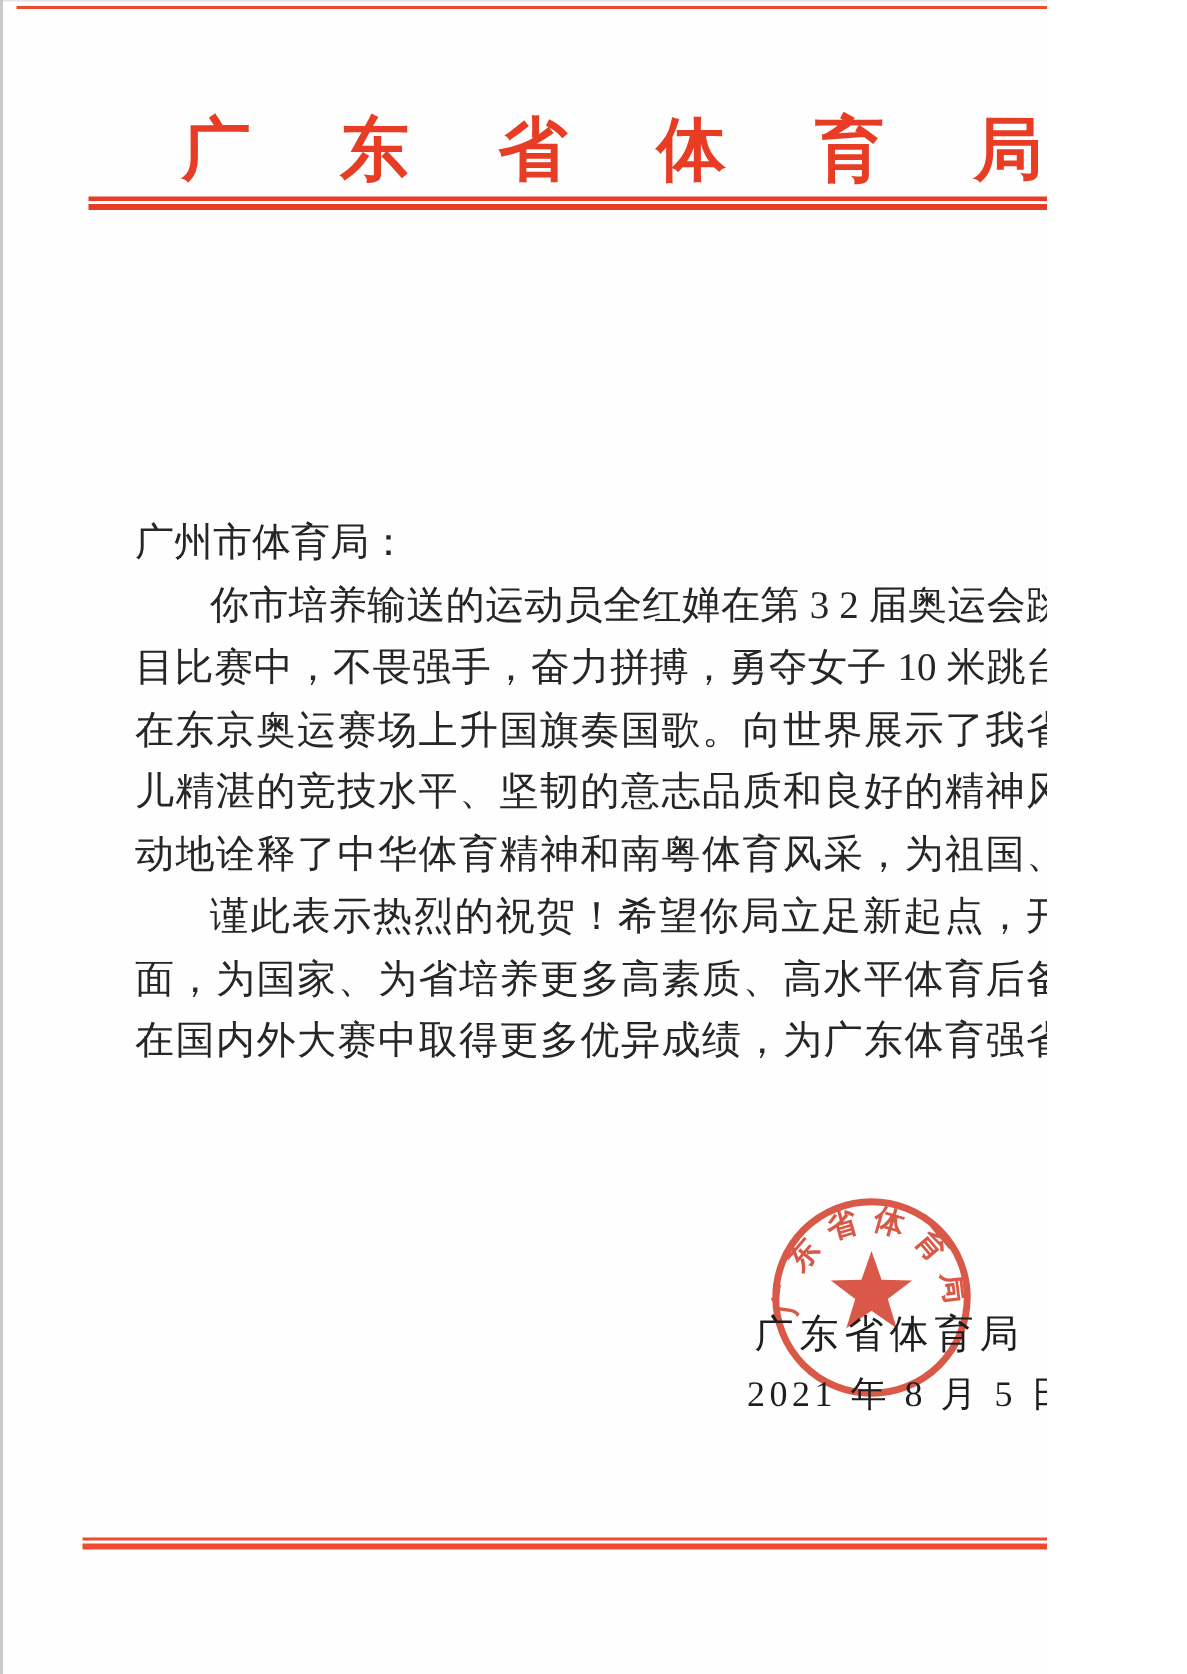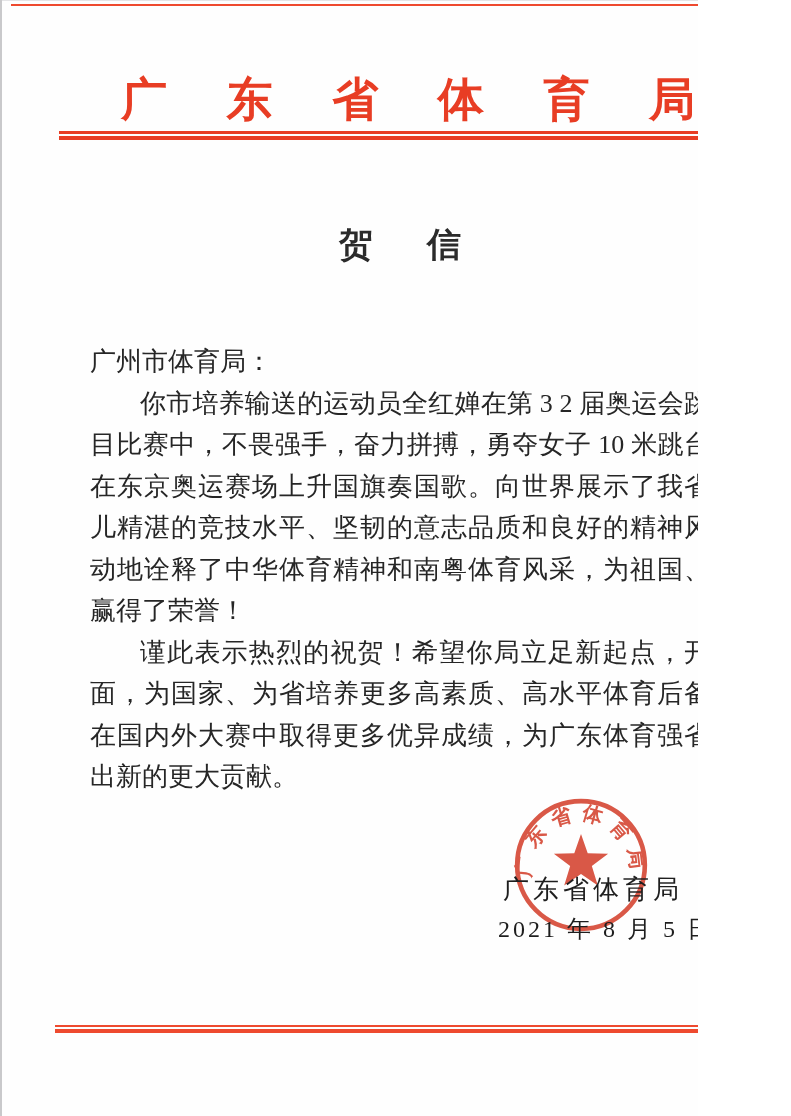--- a/index.html
+++ b/index.html
@@ -107,34 +107,31 @@
   <div class="top-rule"></div>
 
   <div class="org-name">广东省体育局</div>
 
   <div class="header-rule">
     <div class="thin"></div>
     <div class="gap"></div>
     <div class="thick"></div>
   </div>
 
-  <div class="doc-title">贺信</div>
 
   <div class="letter-body">
     <div class="line">广州市体育局：</div>
     <div class="line just indent">你市培养输送的运动员全红婵在第 3 2 届奥运会跳水项</div>
     <div class="line just">目比赛中，不畏强手，奋力拼搏，勇夺女子 10 米跳台冠军，</div>
     <div class="line just">在东京奥运赛场上升国旗奏国歌。向世界展示了我省体育健</div>
     <div class="line just">儿精湛的竞技水平、坚韧的意志品质和良好的精神风貌，生</div>
     <div class="line just">动地诠释了中华体育精神和南粤体育风采，为祖国、为人民</div>
-    <div class="line">赢得了荣誉！</div>
     <div class="line just indent">谨此表示热烈的祝贺！希望你局立足新起点，开创新局</div>
     <div class="line just">面，为国家、为省培养更多高素质、高水平体育后备人才，</div>
     <div class="line just">在国内外大赛中取得更多优异成绩，为广东体育强省建设作</div>
-    <div class="line">出新的更大贡献。</div>
   </div>
 
   <svg class="seal" viewBox="0 0 200 200" xmlns="http://www.w3.org/2000/svg">
     <circle cx="100" cy="100" r="76" fill="none" stroke="#d4422e" stroke-width="5.5"></circle>
     <polygon fill="#d4422e" points="100,63 108,86 132.3,86.5 112.9,101.2 120,124.5 100,110.6 80,124.5 87.1,101.2 67.7,86.5 92,86"></polygon>
     <defs>
       <path id="seal-arc" d="M 45,127 A 59,59 0 1 1 155,127" fill="none"></path>
     </defs>
     <text font-size="24" fill="#d4422e" letter-spacing="10" font-family="DejaVu Serif, serif" font-weight="700">
       <textPath href="#seal-arc" startOffset="50%" text-anchor="middle">广东省体育局</textPath>

